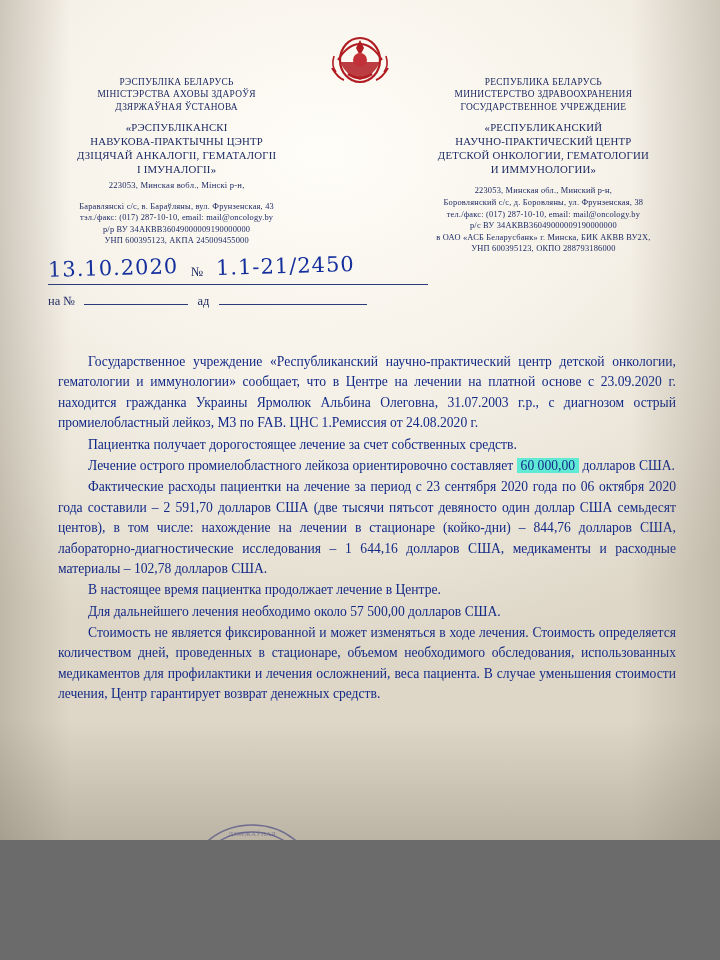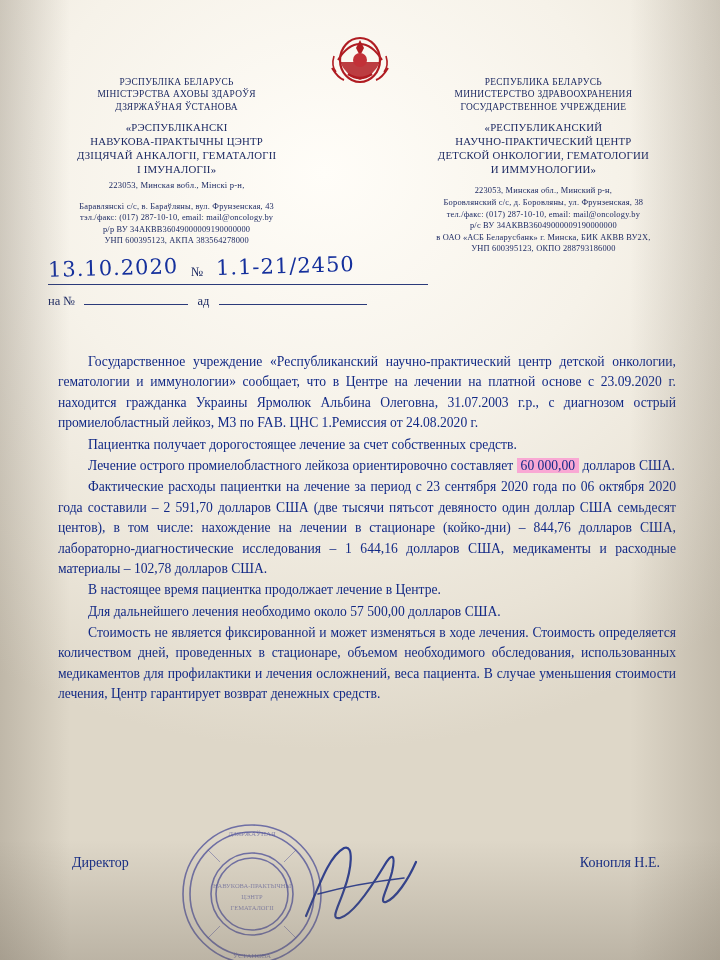--- a/index.html
+++ b/index.html
@@ -3,21 +3,21 @@
 <meta charset="utf-8">
 <style>
   html, body {
     margin: 0;
     padding: 0;
     background: #6b6b6b;
   }
   .page {
     position: relative;
     width: 720px;
-    height: 960px;
+    height: 840px;
     overflow: hidden;
     background: #ddd6cc;
     font-family: "Liberation Serif", serif;
   }
   
   .paper {
     position: absolute;
     inset: 0;
     background:
       radial-gradient(ellipse 90% 60% at 45% 18%, #fffdf8 0%, #f6f2e9 45%, #e9e3d6 80%, #ded7c8 100%),
@@ -137,21 +137,21 @@
     color: #132a86;
     font-size: 13.6px;
     line-height: 1.5;
     text-align: justify;
   }
   .body p {
     margin: 0 0 1px 0;
     text-indent: 30px;
   }
   .hl {
-    background: #f9a8d4;
+    background: #5eead4;
     padding: 0 4px;
   }
 
   
   .sig-row {
     position: absolute;
     left: 72px;
     right: 60px;
     top: 855px;
     display: flex;
@@ -203,21 +203,21 @@
         <div class="org-small">ДЗЯРЖАЎНАЯ ЎСТАНОВА</div>
         <div class="org-name" style="white-space: pre-line;">«РЭСПУБЛІКАНСКІ
 НАВУКОВА-ПРАКТЫЧНЫ ЦЭНТР
 ДЗІЦЯЧАЙ АНКАЛОГІІ, ГЕМАТАЛОГІІ
 І ІМУНАЛОГІІ»</div>
         <div class="center-addr">223053, Минская вобл., Мінскі р-н,</div>
         <div class="contacts">
           <div>Баравлянскі с/с, в. Бараўляны, вул. Фрунзенская, 43</div>
           <div>тэл./факс: (017) 287-10-10, email: mail@oncology.by</div>
           <div>р/р ВУ 34АКВВ36049000009190000000</div>
-          <div>УНП 600395123, АКПА 383564278000</div>
+          <div>УНП 600395123, АКПА 245009455000</div>
         </div>
       </div>
 
       <div class="head-col">
         <div class="org-small">РЕСПУБЛИКА БЕЛАРУСЬ</div>
         <div class="org-small">МИНИСТЕРСТВО ЗДРАВООХРАНЕНИЯ</div>
         <div class="org-small">ГОСУДАРСТВЕННОЕ УЧРЕЖДЕНИЕ</div>
         <div class="org-name" style="white-space: pre-line;">«РЕСПУБЛИКАНСКИЙ
 НАУЧНО-ПРАКТИЧЕСКИЙ ЦЕНТР
 ДЕТСКОЙ ОНКОЛОГИИ, ГЕМАТОЛОГИИ

